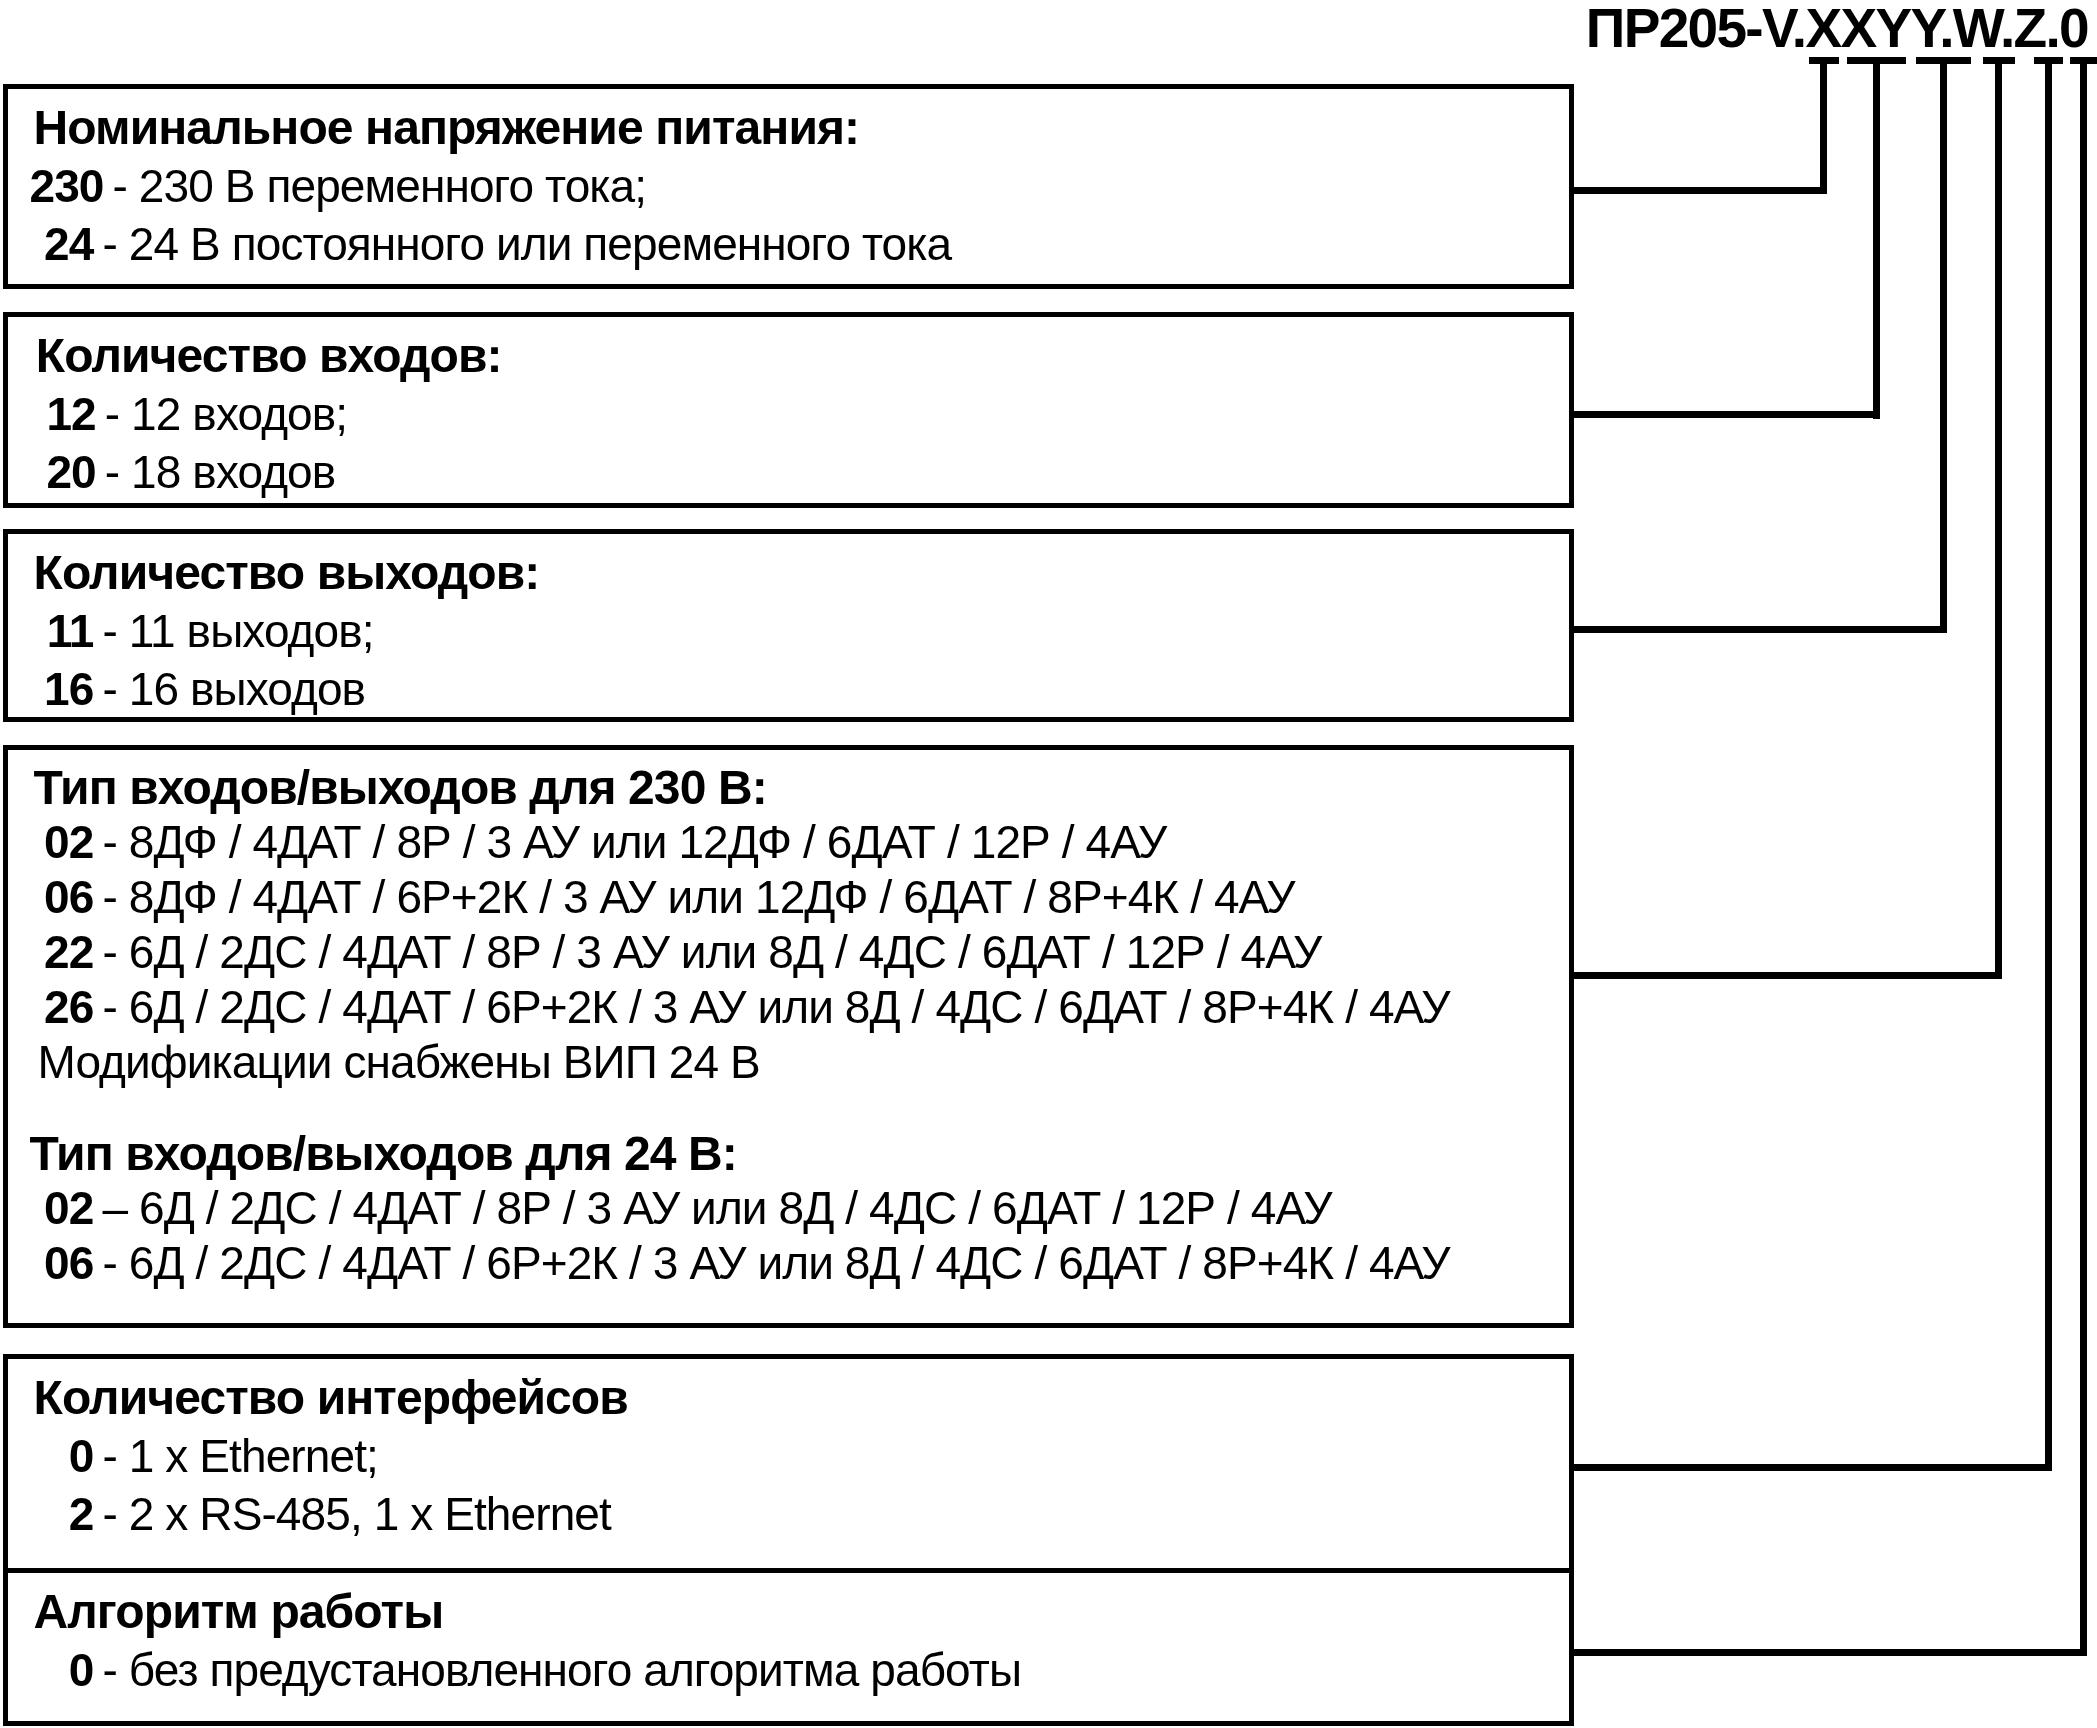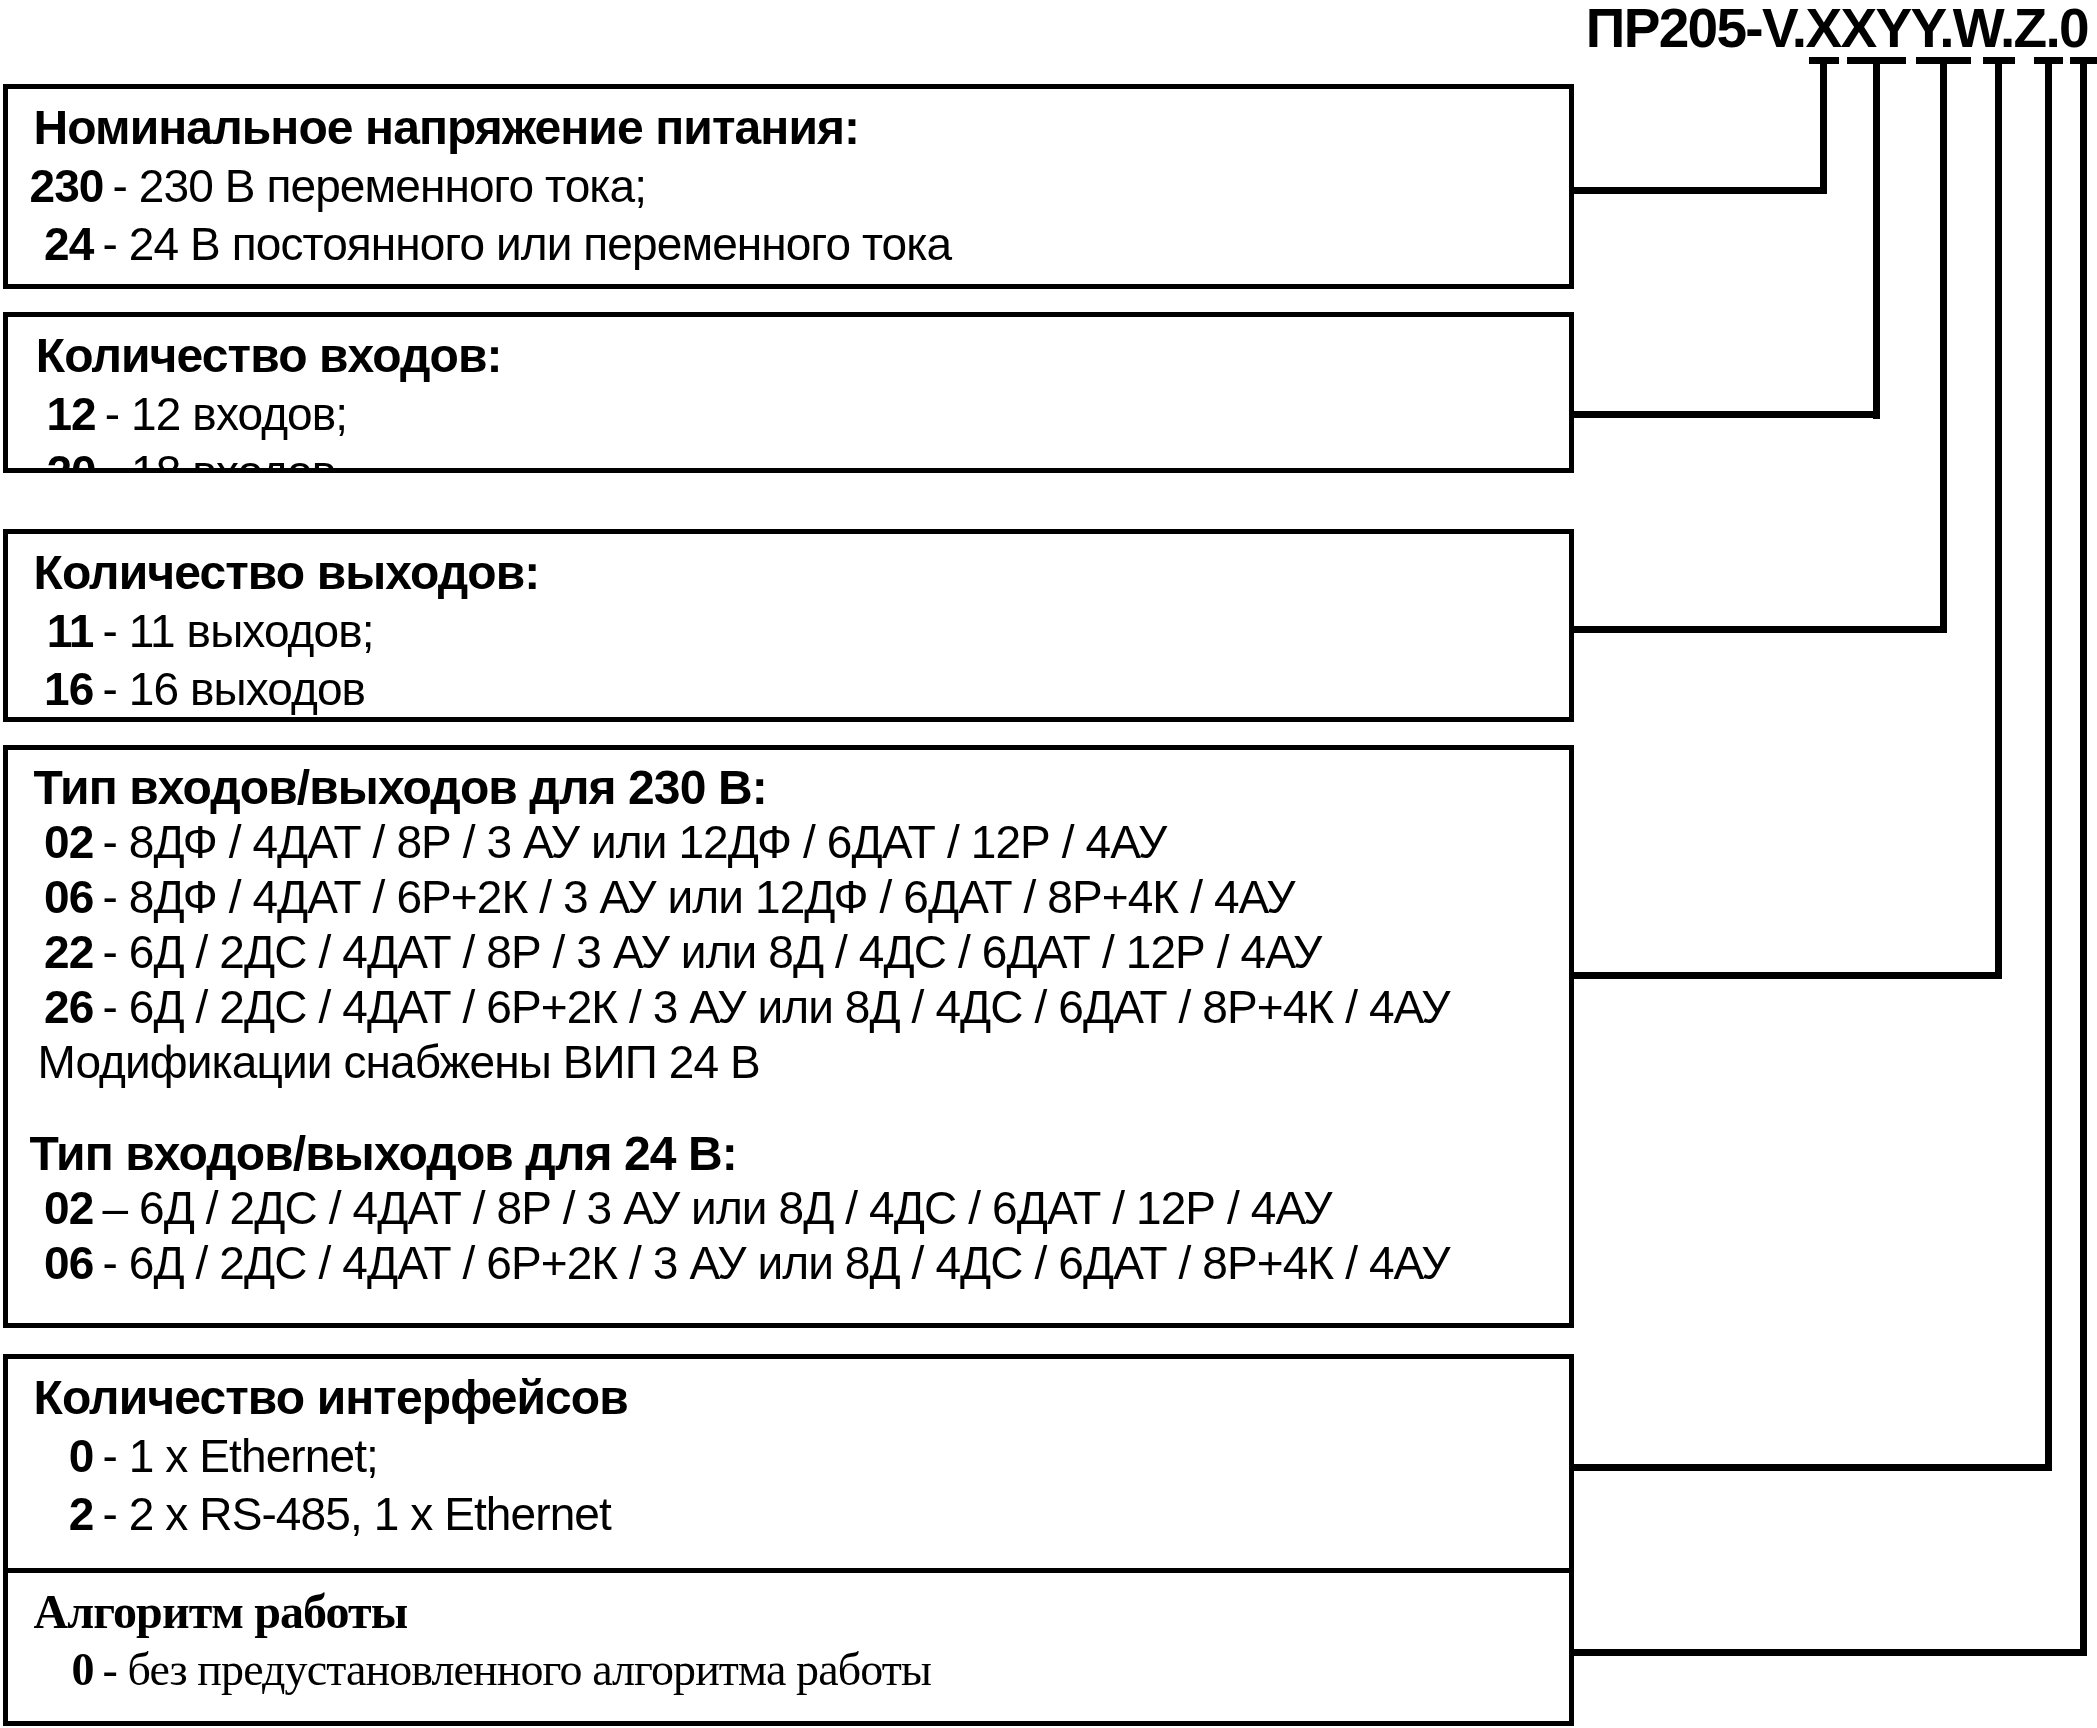--- a/index.html
+++ b/index.html
@@ -63,21 +63,21 @@
   <div class="lead" style="top:1649px;width:514px;"></div>
 
   <div class="spec-box" style="top:84px;height:205px;">
     <div class="box-title">Номинальное напряжение питания:</div>
     <div class="lines">
         <div class="line"><span class="code">230</span><span>- 230 В переменного тока;</span></div>
         <div class="line"><span class="code">24</span><span>- 24 В постоянного или переменного тока</span></div>
       </div>
   </div>
 
-  <div class="spec-box" style="top:312px;height:161px;padding-left:16px;">
+  <div class="spec-box" style="top:312px;height:196px;padding-left:16px;">
     <div class="box-title">Количество входов:</div>
     <div class="lines">
         <div class="line"><span class="code">12</span><span>- 12 входов;</span></div>
         <div class="line"><span class="code">20</span><span>- 18 входов</span></div>
       </div>
   </div>
 
   <div class="spec-box" style="top:529px;height:193px;">
     <div class="box-title">Количество выходов:</div>
     <div class="lines">
@@ -102,21 +102,21 @@
   </div>
 
   <div class="spec-box" style="top:1354px;height:249px;">
     <div class="box-title">Количество интерфейсов</div>
     <div class="lines">
         <div class="line"><span class="code">0</span><span>- 1 x Ethernet;</span></div>
         <div class="line"><span class="code">2</span><span>- 2 x RS-485, 1 x Ethernet</span></div>
       </div>
   </div>
 
-  <div class="spec-box" style="top:1568px;height:158px;font-family:Liberation Serif, serif;">
+  <div class="spec-box" style="top:1568px;height:158px;">
     <div class="box-title">Алгоритм работы</div>
     <div class="lines">
         <div class="line"><span class="code">0</span><span>- без предустановленного алгоритма работы</span></div>
       </div>
   </div>
 
 </div>
 
 
 </body></html>

